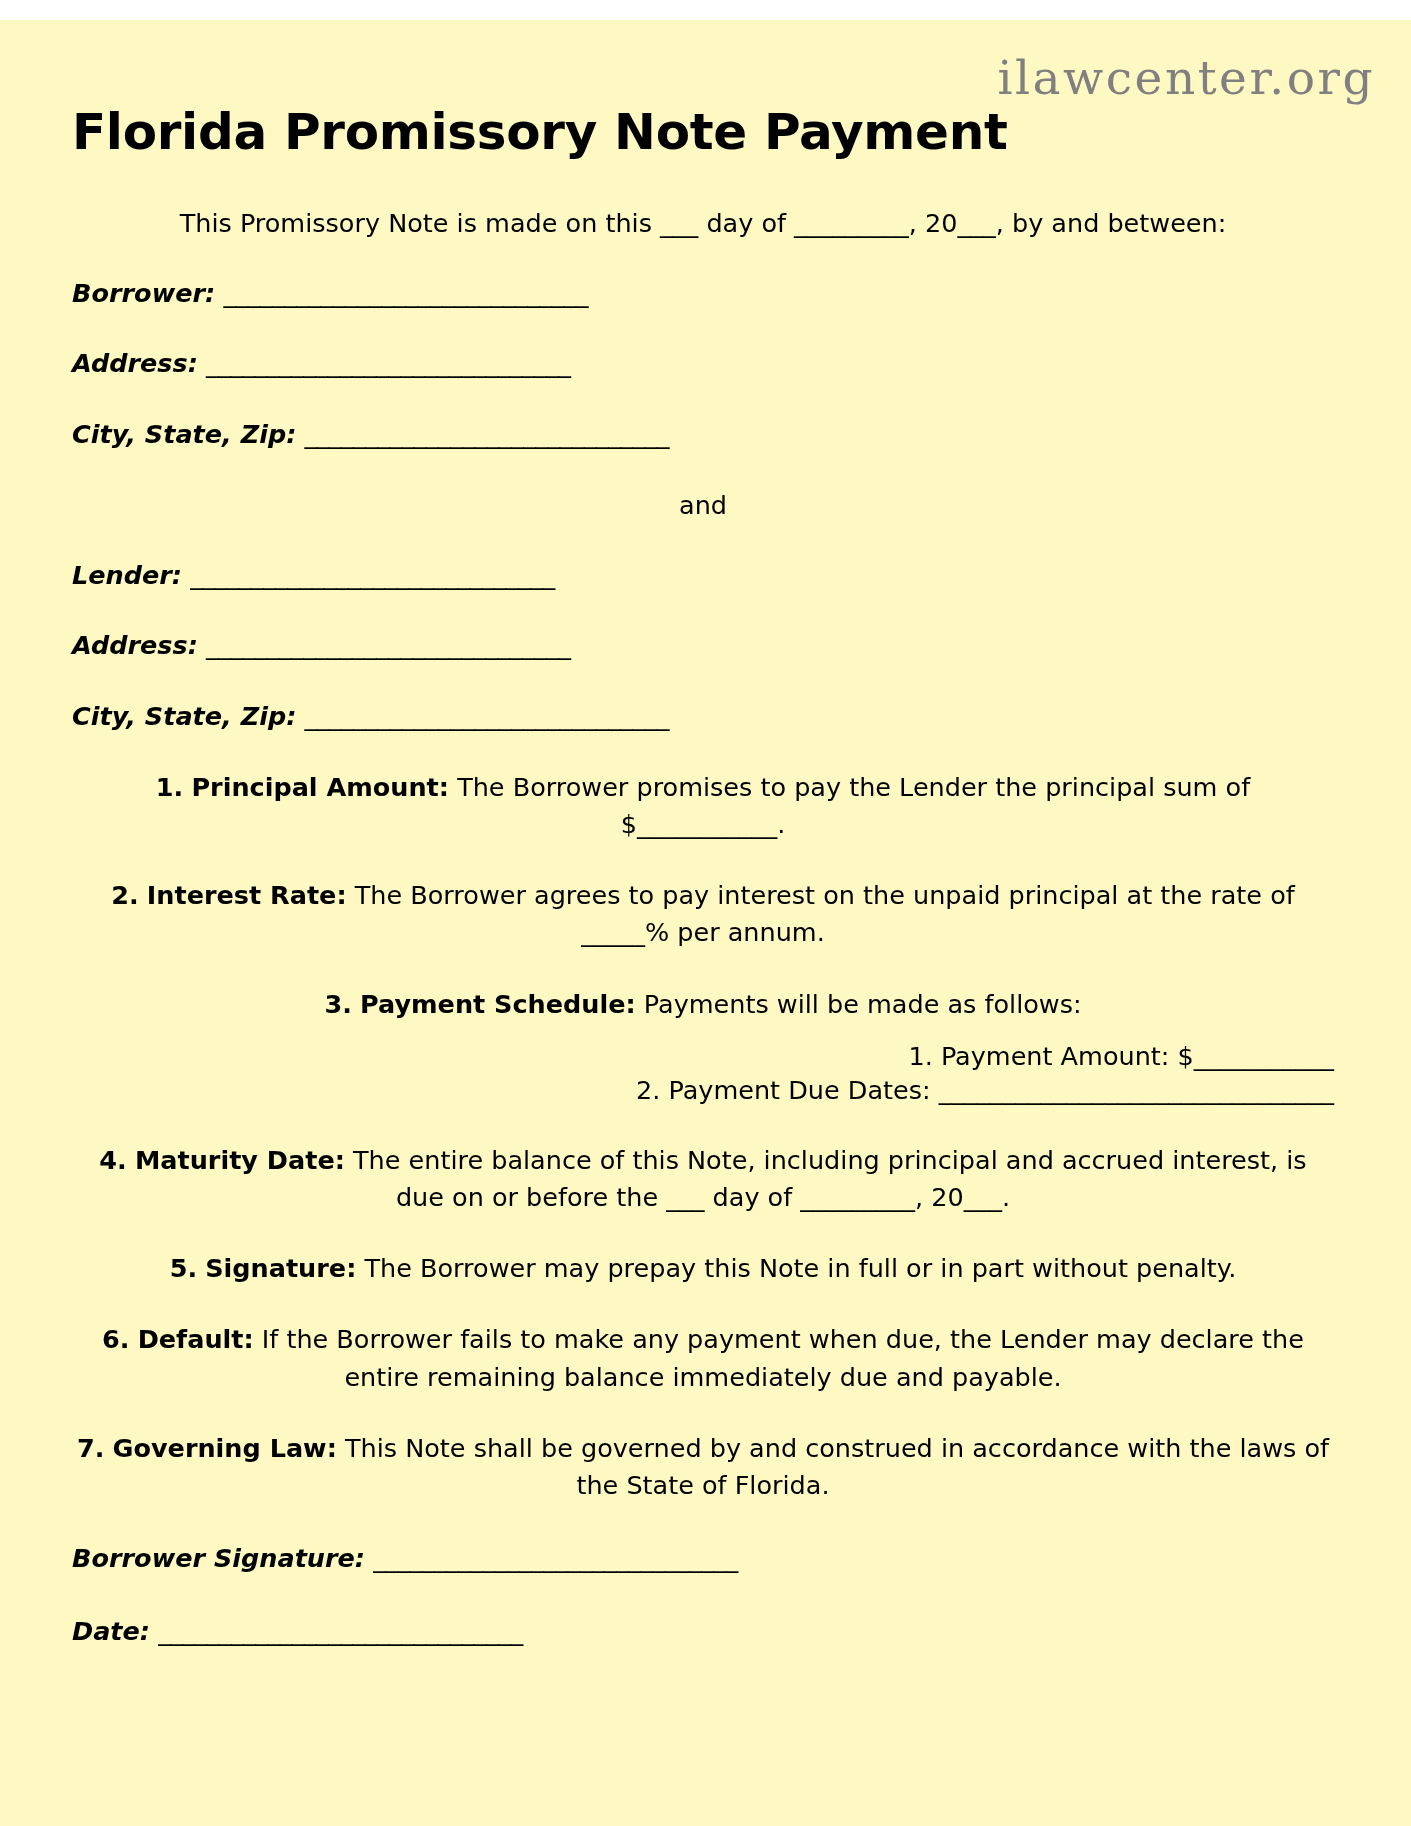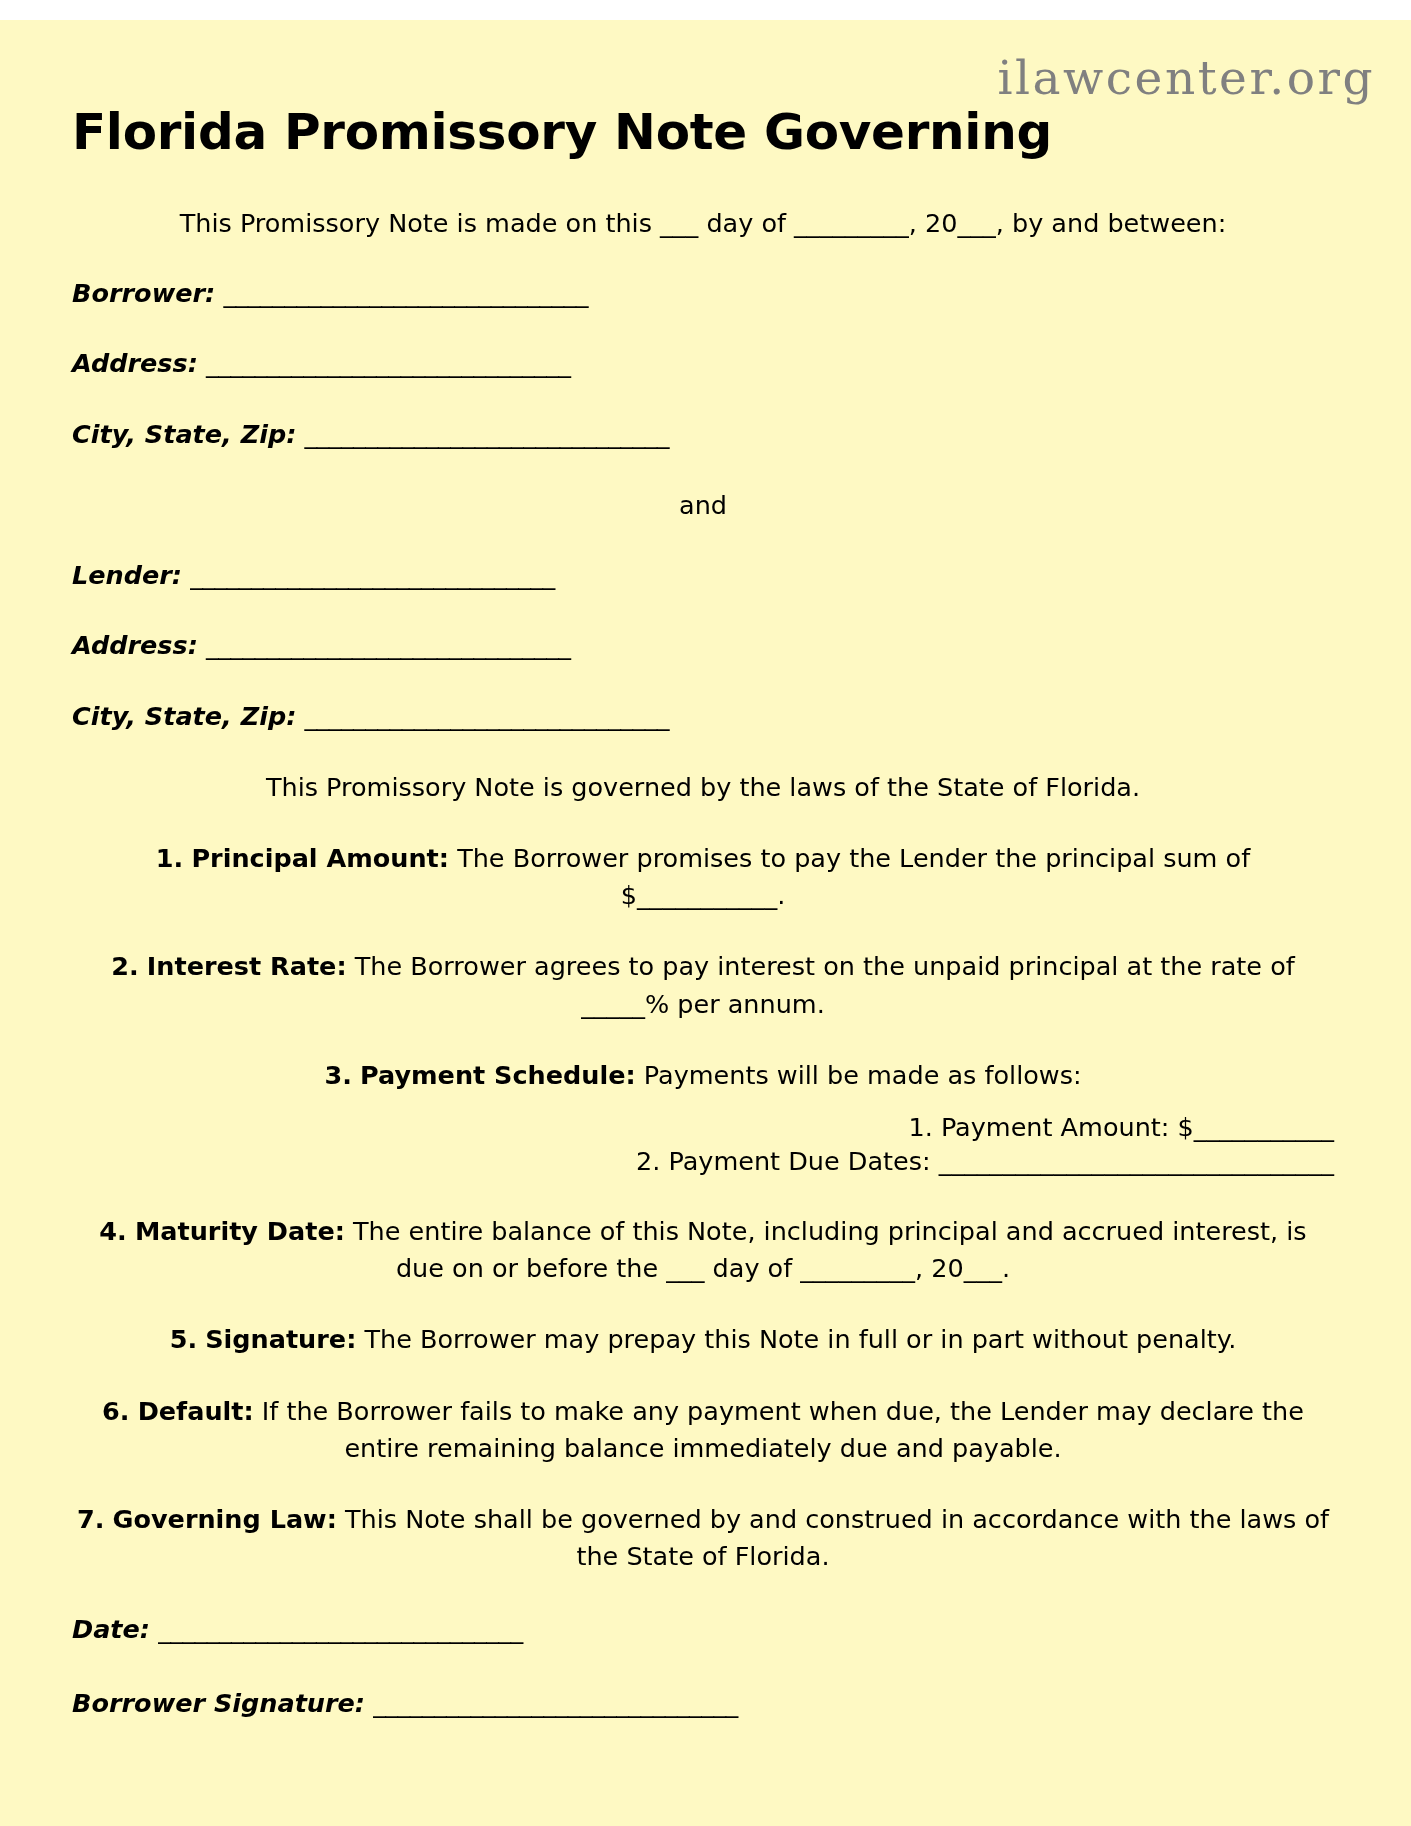--- a/index.html
+++ b/index.html
@@ -97,21 +97,21 @@
 </style>
 </head>
 <body>
 
 <div class="page">
 
   <div class="watermark">ilawcenter.org</div>
 
   <div class="content">
 
-    <h1 class="doc-title">Florida Promissory Note Governing</h1>
+    <h1 class="doc-title">Florida Promissory Note Payment</h1>
 
     <p class="para first-para">This Promissory Note is made on this ___ day of _________, 20___, by and between:</p>
 
     <div class="fieldline">
       <span class="lbl">Borrower:</span>
       <span class="blank">______________________________</span>
     </div>
 
     <div class="fieldline">
       <span class="lbl">Address:</span>
@@ -133,21 +133,20 @@
     <div class="fieldline">
       <span class="lbl">Address:</span>
       <span class="blank">______________________________</span>
     </div>
 
     <div class="fieldline">
       <span class="lbl">City, State, Zip:</span>
       <span class="blank">______________________________</span>
     </div>
 
-    <p class="para">This Promissory Note is governed by the laws of the State of Florida.</p>
 
     <p class="para">
       <b>1.</b>
       <b>Principal Amount:</b>
       <span>The Borrower promises to pay the Lender the principal sum of $___________.</span>
     </p>
 
     <p class="para">
       <b>2.</b>
       <b>Interest Rate:</b>
@@ -186,26 +185,26 @@
     <p class="para">
       <b>7.</b>
       <b>Governing Law:</b>
       <span>This Note shall be governed by and construed in accordance with the laws of the State of Florida.</span>
     </p>
 
 
     <div class="sig-block">
 
       <div class="fieldline">
-        <span class="lbl">Date:</span>
+        <span class="lbl">Borrower Signature:</span>
         <span class="blank">______________________________</span>
       </div>
 
       <div class="fieldline">
-        <span class="lbl">Borrower Signature:</span>
+        <span class="lbl">Date:</span>
         <span class="blank">______________________________</span>
       </div>
 
       <div class="fieldline">
         
         
       </div>
 
     </div>
 

